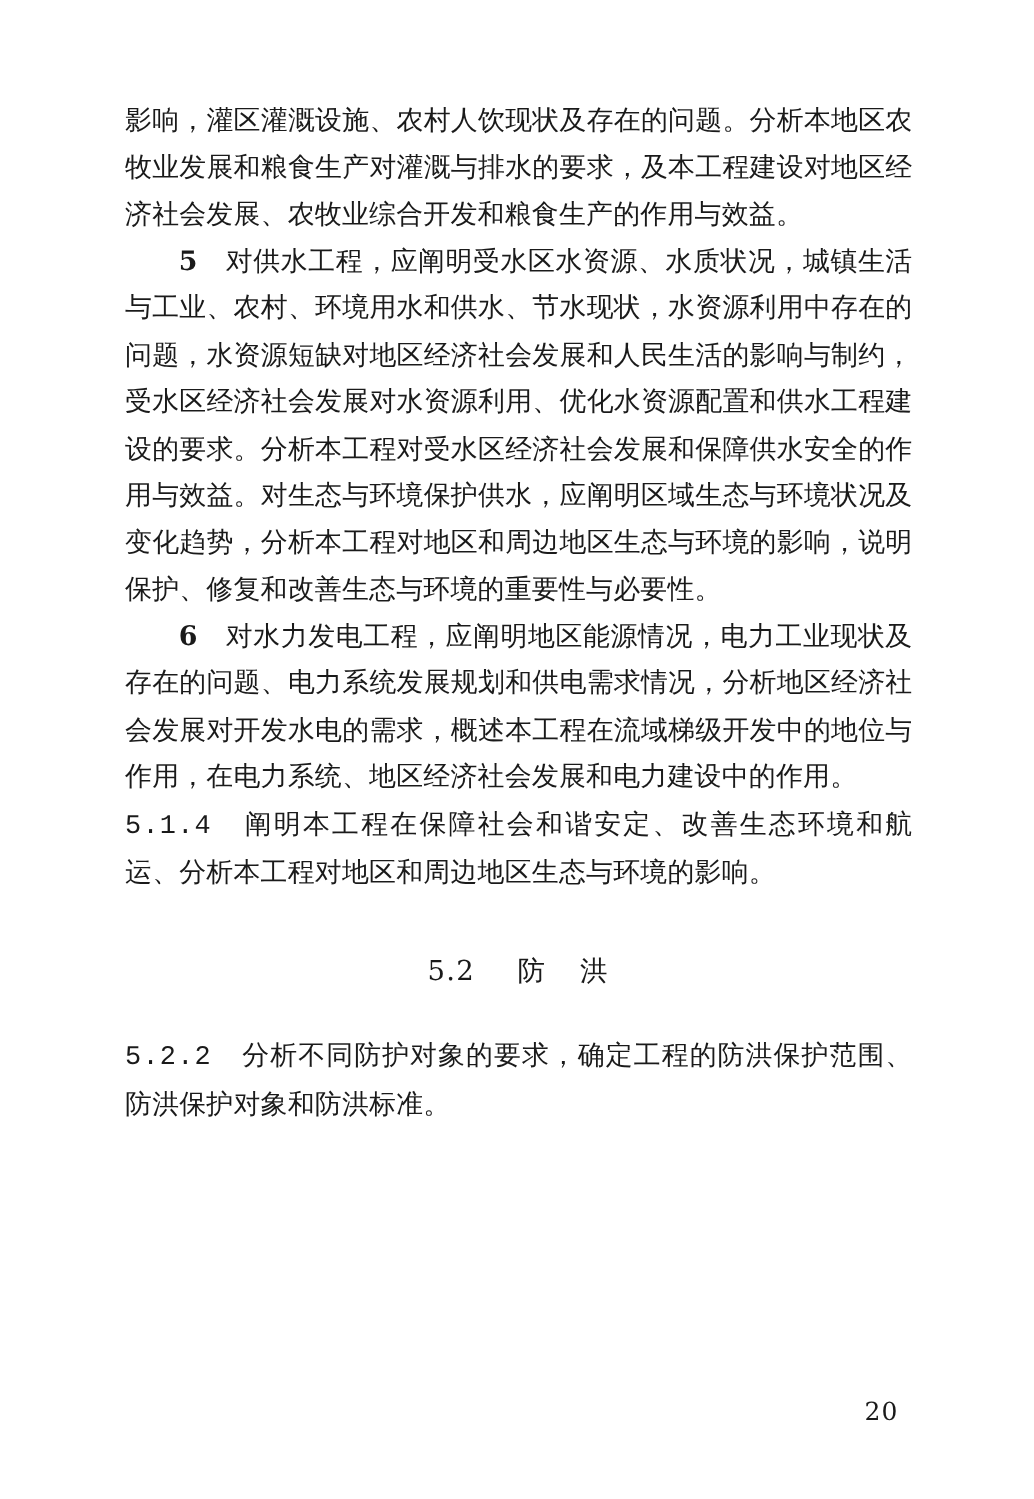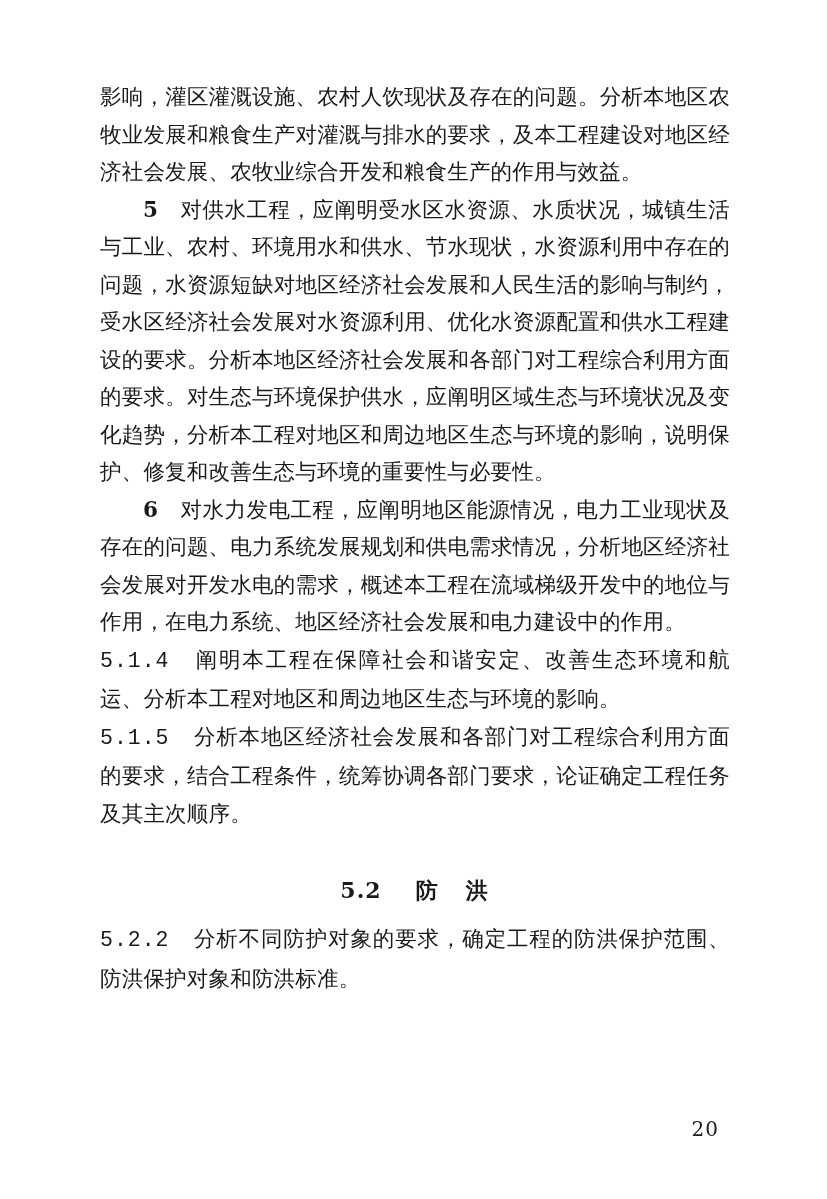--- a/index.html
+++ b/index.html
@@ -43,24 +43,24 @@
   }
   .num-label {
     font-family: Liberation Mono, monospace;
     letter-spacing: 1px;
   }
   .listnum {
     font-weight: bold;
     letter-spacing: 1px;
   }
   .sec-head {
-    margin: 44px 0 14px 0;
+    margin: 44px 0 34px 0;
     text-align: center;
     font-size: 22px;
-    font-weight: bold;
+    font-weight: normal;
     letter-spacing: 2px;
   }
   .sec-head .sec-no {
     letter-spacing: 1px;
   }
   .sec-head .sec-gap {
     display: inline-block;
     width: 34px;
   }
   .sec-head .sec-title-gap {
@@ -81,37 +81,33 @@
 </head>
 <body>
 
 <div class="page">
   <div class="content">
 
     <p class="para-block">影响，灌区灌溉设施、农村人饮现状及存在的问题。分析本地区农牧业发展和粮食生产对灌溉与排水的要求，及本工程建设对地区经济社会发展、农牧业综合开发和粮食生产的作用与效益。</p>
 
     <p class="para-block indent-2">
       <span class="listnum">5</span>
-      <span style="display:inline-block;width:14px"></span><span>对供水工程，应阐明受水区水资源、水质状况，城镇生活与工业、农村、环境用水和供水、节水现状，水资源利用中存在的问题，水资源短缺对地区经济社会发展和人民生活的影响与制约，受水区经济社会发展对水资源利用、优化水资源配置和供水工程建设的要求。分析本地区经济社会发展和各部门对工程综合利用方面的要求。对生态与环境保护供水，应阐明区域生态与环境状况及变化趋势，分析本工程对地区和周边地区生态与环境的影响，说明保护、修复和改善生态与环境的重要性与必要性。</span>
+      <span style="display:inline-block;width:14px"></span><span>对供水工程，应阐明受水区水资源、水质状况，城镇生活与工业、农村、环境用水和供水、节水现状，水资源利用中存在的问题，水资源短缺对地区经济社会发展和人民生活的影响与制约，受水区经济社会发展对水资源利用、优化水资源配置和供水工程建设的要求。分析本工程对受水区经济社会发展和保障供水安全的作用与效益。对生态与环境保护供水，应阐明区域生态与环境状况及变化趋势，分析本工程对地区和周边地区生态与环境的影响，说明保护、修复和改善生态与环境的重要性与必要性。</span>
     </p>
 
     <p class="para-block indent-2">
       <span class="listnum">6</span>
       <span style="display:inline-block;width:14px"></span><span>对水力发电工程，应阐明地区能源情况，电力工业现状及存在的问题、电力系统发展规划和供电需求情况，分析地区经济社会发展对开发水电的需求，概述本工程在流域梯级开发中的地位与作用，在电力系统、地区经济社会发展和电力建设中的作用。</span>
     </p>
 
     <p class="para-block hang">
       <span class="num-label">5.1.4</span>
       <span style="display:inline-block;width:16px"></span><span>阐明本工程在保障社会和谐安定、改善生态环境和航运、分析本工程对地区和周边地区生态与环境的影响。</span>
     </p>
 
-    <p class="para-block hang">
-      <span class="num-label">5.1.5</span>
-      <span style="display:inline-block;width:16px"></span><span>分析本地区经济社会发展和各部门对工程综合利用方面的要求，结合工程条件，统筹协调各部门要求，论证确定工程任务及其主次顺序。</span>
-    </p>
 
     <div class="sec-head">
       <span class="sec-no">5.2</span><span class="sec-gap"></span><span>防</span><span class="sec-title-gap"></span><span>洪</span>
     </div>
 
 
     <p class="para-block hang">
       <span class="num-label">5.2.2</span>
       <span style="display:inline-block;width:16px"></span><span>分析不同防护对象的要求，确定工程的防洪保护范围、防洪保护对象和防洪标准。</span>
     </p>

